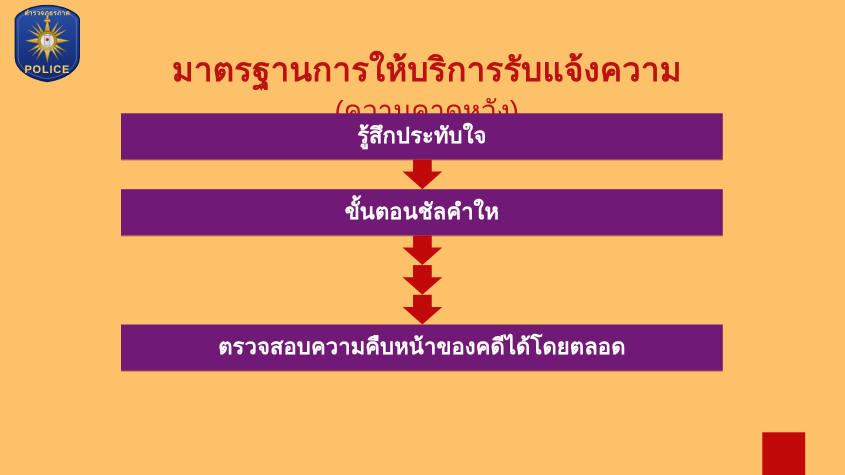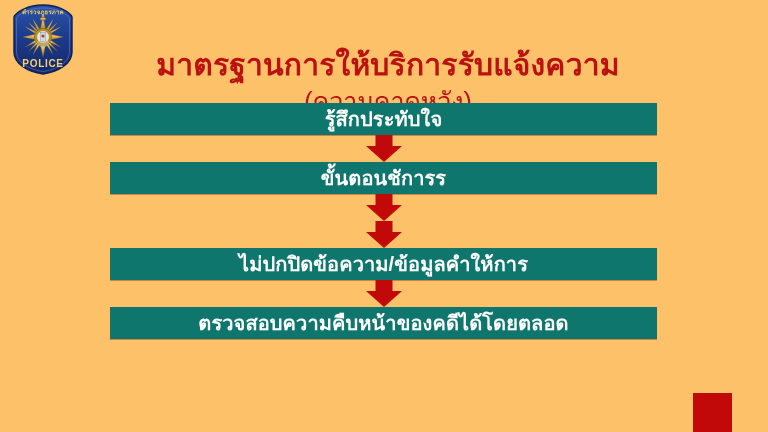--- a/index.html
+++ b/index.html
@@ -87,22 +87,22 @@
   
   .flow {
     position: absolute;
     left: 110px;
     top: 103px;
     width: 547px;
   }
   .flow-box {
     position: relative;
     width: 547px;
-    height: 32px;
-    background: #0f766e;
+    height: 42px;
+    background: #701a75;
     display: flex;
     align-items: center;
     justify-content: center;
     box-shadow: 0 1px 0 rgba(120,20,10,.35);
   }
   .flow-label {
     color: #ffffff;
     font-size: 20px;
     font-weight: bold;
     line-height: 1;
@@ -222,41 +222,38 @@
     </div>
 
     <div class="arrow-gap">
       <div class="arrow">
         <div class="arrow-stem"></div>
         <div class="arrow-head"></div>
       </div>
     </div>
 
     <div class="flow-box">
-      <span class="flow-label">ขั้นตอนชัการร</span>
-    </div>
-
-    <div class="arrow-gap">
-      <div class="arrow">
-        <div class="arrow-stem"></div>
-        <div class="arrow-head"></div>
-      </div>
-    </div>
-
-
-    <div class="arrow-gap">
-      <div class="arrow">
-        <div class="arrow-stem"></div>
-        <div class="arrow-head"></div>
-      </div>
-    </div>
-
-    <div class="flow-box">
-      <span class="flow-label">ไม่ปกปิดข้อความ/ข้อมูลคำให้การ</span>
-    </div>
+      <span class="flow-label">ขั้นตอนชัลคำให</span>
+    </div>
+
+    <div class="arrow-gap">
+      <div class="arrow">
+        <div class="arrow-stem"></div>
+        <div class="arrow-head"></div>
+      </div>
+    </div>
+
+
+    <div class="arrow-gap">
+      <div class="arrow">
+        <div class="arrow-stem"></div>
+        <div class="arrow-head"></div>
+      </div>
+    </div>
+
 
     <div class="arrow-gap">
       <div class="arrow">
         <div class="arrow-stem"></div>
         <div class="arrow-head"></div>
       </div>
     </div>
 
     <div class="flow-box">
       <span class="flow-label">ตรวจสอบความคืบหน้าของคดีได้โดยตลอด</span>

